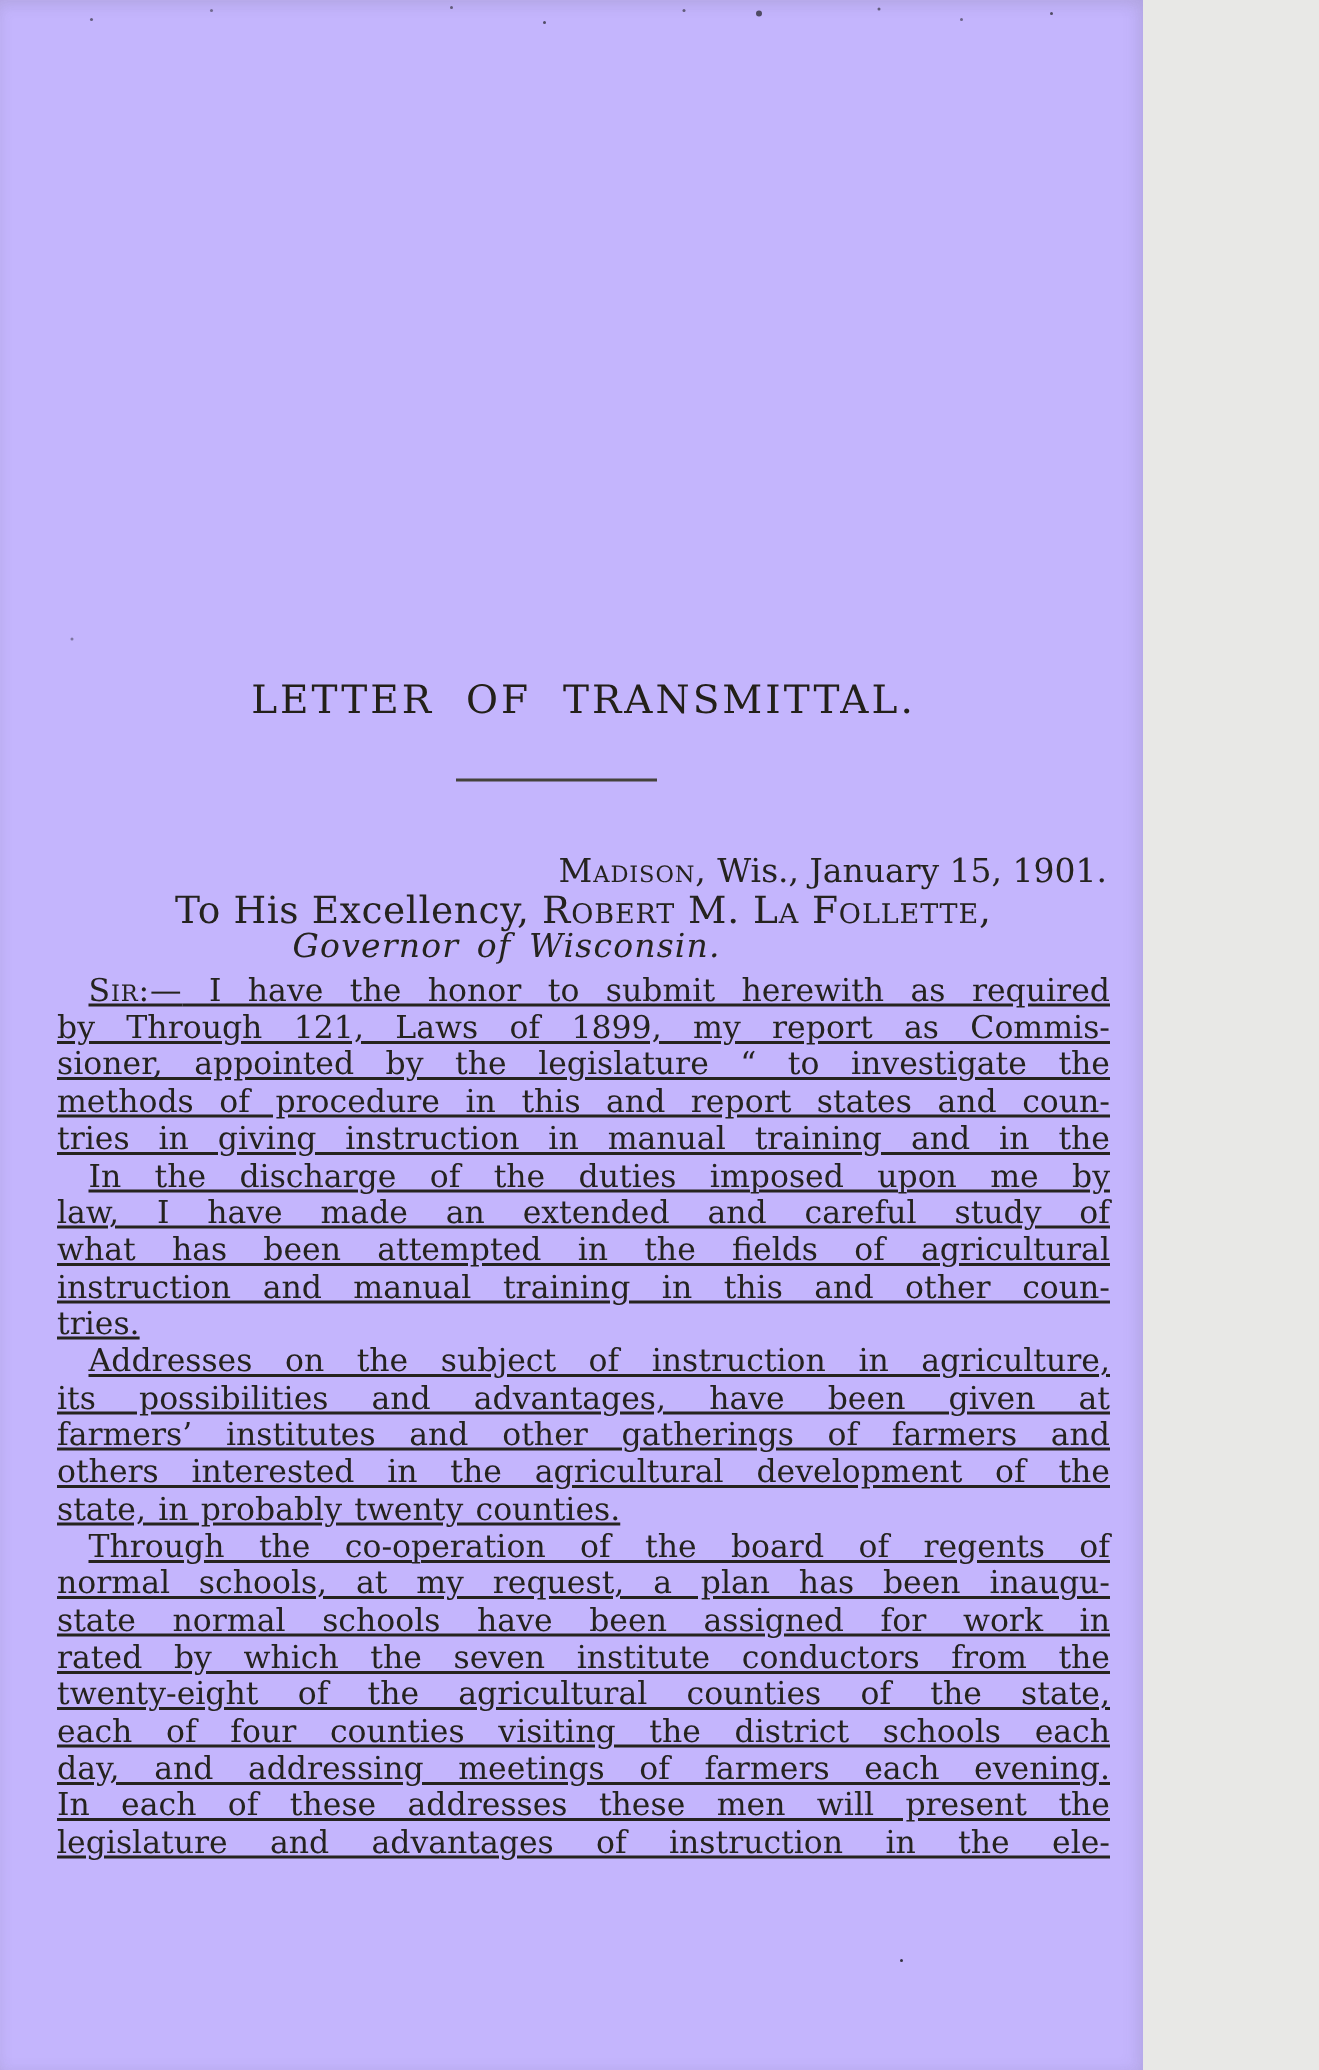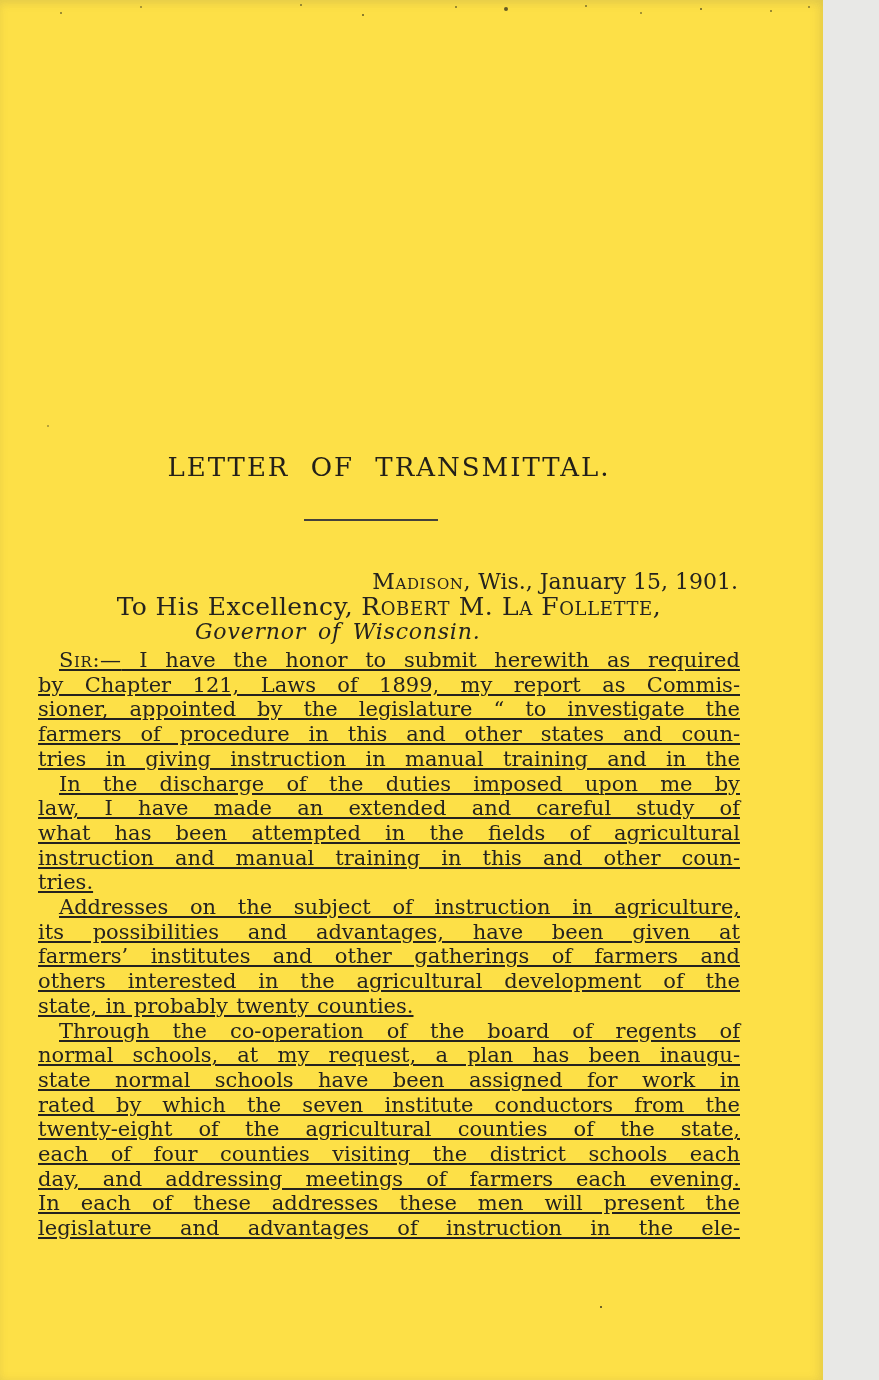--- a/index.html
+++ b/index.html
@@ -3,23 +3,23 @@
 <meta charset="utf-8">
 <style>
   html, body {
     margin: 0;
     padding: 0;
     background: #e8e8e6;
     font-family: "DejaVu Serif", "Liberation Serif", serif;
   }
   .page {
     position: relative;
-    width: 823px;
+    width: 762px;
     height: 1380px;
-    background: #fde047;
+    background: #c4b5fd;
     overflow: hidden;
     color: #25231f;
   }
   
   .page::after {
     content: "";
     position: absolute;
     inset: 0;
     pointer-events: none;
     box-shadow: inset 0 4px 9px rgba(90,90,85,0.10), inset -5px 0 10px rgba(90,90,85,0.08);
@@ -134,23 +134,23 @@
 
     <div class="dateline"><span class="sc">Madison,</span><span> Wis., January 15, 1901.</span></div>
 
     <div class="salutation"><span>To His Excellency, </span><span class="sc">Robert M. La Follette,</span></div>
 
     <div class="governor">Governor of Wisconsin.</div>
 
     <div class="paragraphs">
         <div class="para">
           <div class="bline first"><span class="sc">Sir:—</span> I have the honor to submit herewith as required</div>
-          <div class="bline">by Chapter 121, Laws of 1899, my report as Commis-</div>
+          <div class="bline">by Through 121, Laws of 1899, my report as Commis-</div>
           <div class="bline">sioner, appointed by the legislature “ to investigate the</div>
-          <div class="bline">farmers of procedure in this and other states and coun-</div>
+          <div class="bline">methods of procedure in this and report states and coun-</div>
           <div class="bline">tries in giving instruction in manual training and in the</div>
         </div>
         <div class="para">
           <div class="bline first">In the discharge of the duties imposed upon me by</div>
           <div class="bline">law, I have made an extended and careful study of</div>
           <div class="bline">what has been attempted in the fields of agricultural</div>
           <div class="bline">instruction and manual training in this and other coun-</div>
           <div class="bline lastline">tries.</div>
         </div>
         <div class="para">

